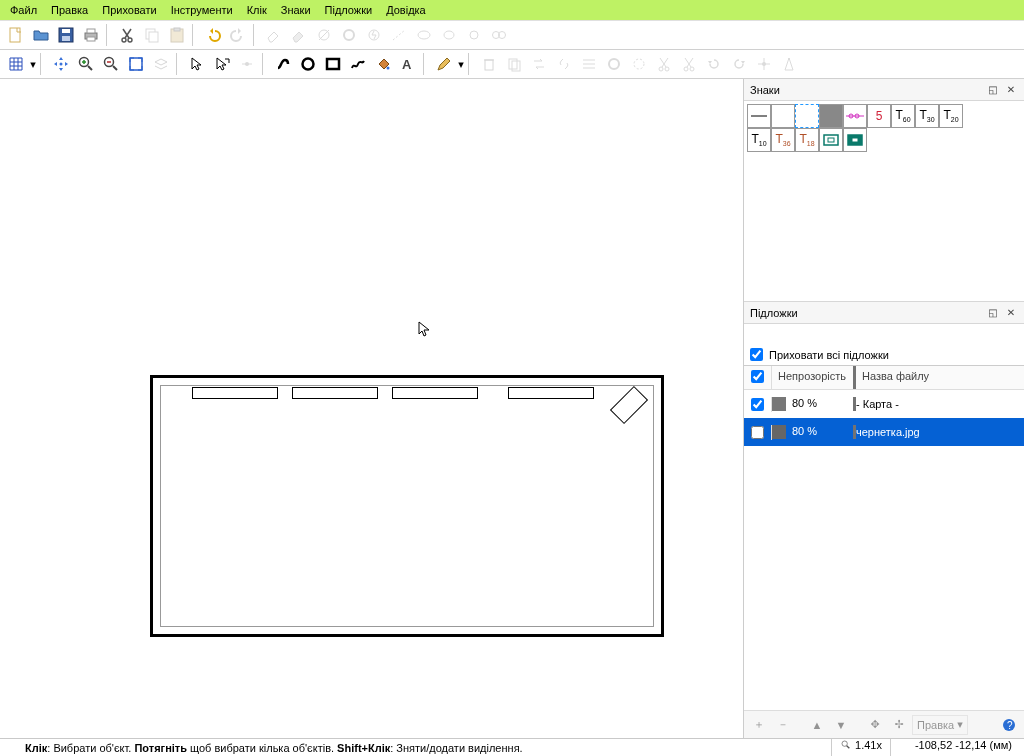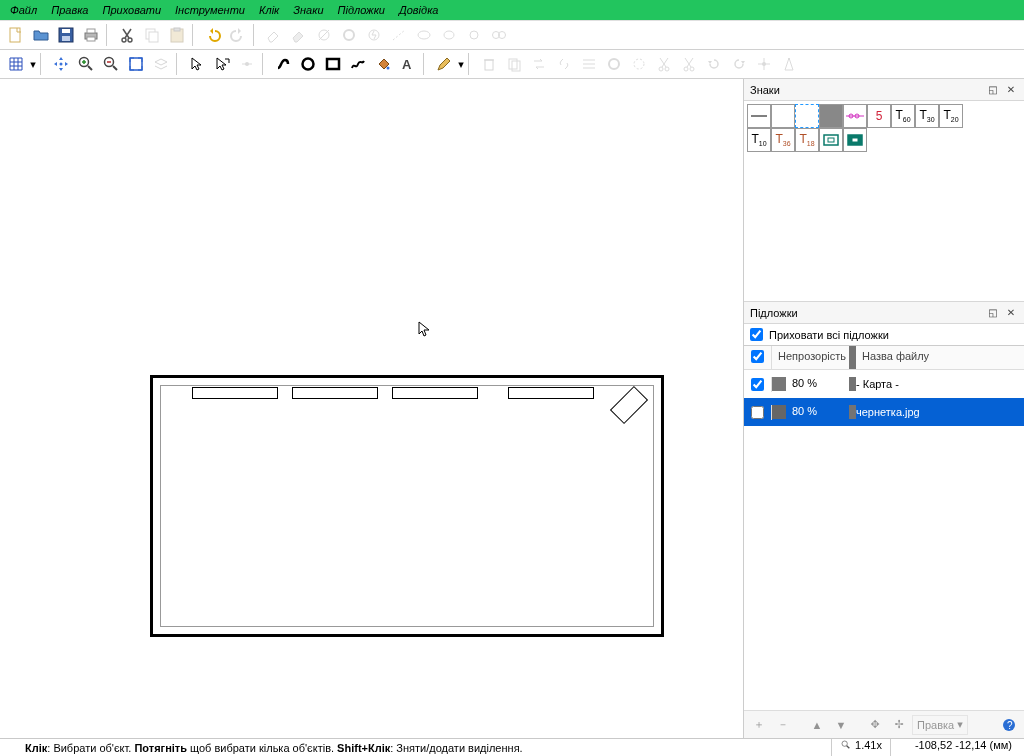--- a/index.html
+++ b/index.html
@@ -1,17 +1,17 @@
 <!DOCTYPE html>
 <html><head>
 <meta charset="utf-8">
 <style>
 * { box-sizing: border-box; margin: 0; padding: 0; }
 body { font-family: Verdana, Geneva, sans-serif; font-size: 11px; background: #fff; width: 1024px; height: 756px; overflow: hidden; display: flex; flex-direction: column; }
-.menubar { display: flex; gap: 2px; padding: 2px 4px; background: #22c55e; border-bottom: 1px solid #e0e0e0; font-style: italic; }
+.menubar { display: flex; gap: 2px; padding: 2px 4px; background: #bef264; border-bottom: 1px solid #e0e0e0; }
 .menubar span { padding: 2px 6px; cursor: default; }
 .toolbar { display: flex; align-items: center; padding: 2px 4px; background: #fff; border-bottom: 1px solid #d0d0d0; gap: 1px; flex-wrap: nowrap; }
 .tb-btn { width: 24px; height: 24px; display: flex; align-items: center; justify-content: center; border: 1px solid transparent; cursor: default; }
 .tb-btn svg { width: 18px; height: 18px; }
 .tb-btn.dim { opacity: 0.35; }
 .tb-sep { width: 6px; height: 22px; border-left: 1px solid #ccc; margin: 0 2px; }
 .tb-dd { width: 8px; display:flex; align-items:center; justify-content:center; }
 .main { flex: 1; display: flex; min-height: 0; }
 .canvas-area { flex: 1; background: #fff; position: relative; border-right: 1px solid #ccc; }
 .canvas-content { position: absolute; left: 150px; top: 296px; width: 514px; height: 262px; }
@@ -25,27 +25,27 @@
 .panel-header .spacer { flex:1; }
 .panel-header .pbtn { width:14px; height:14px; display:inline-flex; align-items:center; justify-content:center; margin-left:4px; cursor:default; font-size:10px; color:#444;}
 .signpalette { flex: 0 0 auto; }
 .pal-body { padding: 3px; height: 200px; background:#fff; }
 .pal-row { display:flex; }
 .pal-cell { width: 24px; height: 24px; border: 1px solid #999; display:flex; align-items:center; justify-content:center; font-size:9px; font-family: Arial; cursor:default; }
 .pal-cell.sel { border: 1px dashed #29f; }
 .pal-cell.grey { background:#888; }
 .pal-cell svg { width:20px; height:20px; }
 .layers { flex: 1; display:flex; flex-direction:column; border-top:1px solid #d7d7d7; min-height:0;}
-.layers-body { flex:1; background:#fff; display:flex; flex-direction:column; }
+.layers-body { flex:1; background:#fff; display:flex; flex-direction:column;margin-top:20px; }
 .chk-row { padding: 4px 6px; display:flex; align-items:center; gap:6px; }
 .layers-table { border-top:1px solid #ccc; }
 .lt-head { display:flex; background:#fafafa; border-bottom:1px solid #ddd; font-size:11px; color:#444; }
 .lt-head div { padding:4px 6px; }
 .lt-chk { width:28px; text-align:center; border-right:1px solid #ddd;}
-.lt-op { width:84px; border-right:7px solid #737373;}
+.lt-op { width:84px; border-right:3px solid #737373;}
 .lt-nm { flex:1; }
 .lt-row { display:flex; font-size:11px; height: 28px; align-items:center; }
 .lt-row.sel { background:#0561d4; color:#fff; }
 .lt-row .lt-chk input { transform: translateY(1px);}
 .lt-row .sw { width:14px; height:14px; background:#777; display:inline-block; margin-right:6px; vertical-align:middle;}
 .lt-row.sel .sw { background:#666; }
 .layers-foot { height:28px; border-top:1px solid #ddd; background:#f6f6f6; display:flex; align-items:center; padding:0 4px; gap:2px;}
 .lf-btn { width:22px; height:20px; display:flex; align-items:center;justify-content:center; opacity:.4; }
 .lf-btn.on{ opacity:1;}
 .statusbar { height:18px; border-top:1px solid #c9c9c9; display:flex; align-items:center; font-size:11px; padding: 0 4px; background:#fff;}

